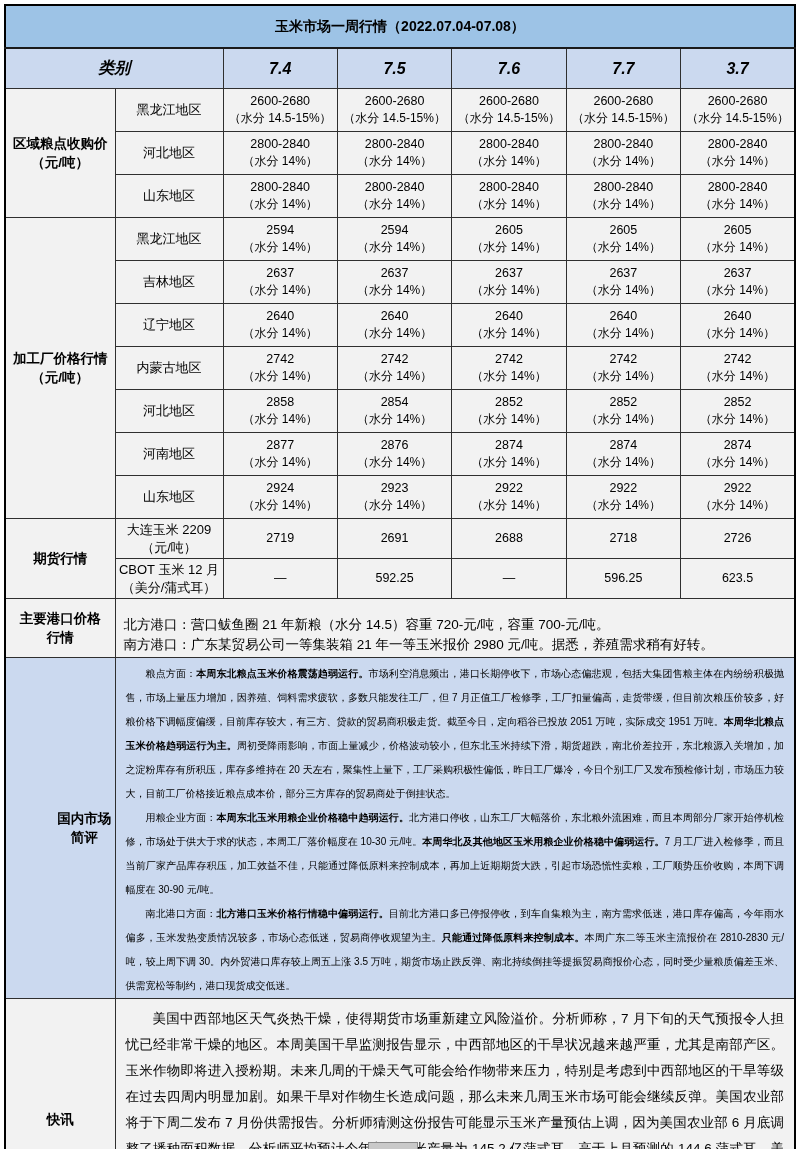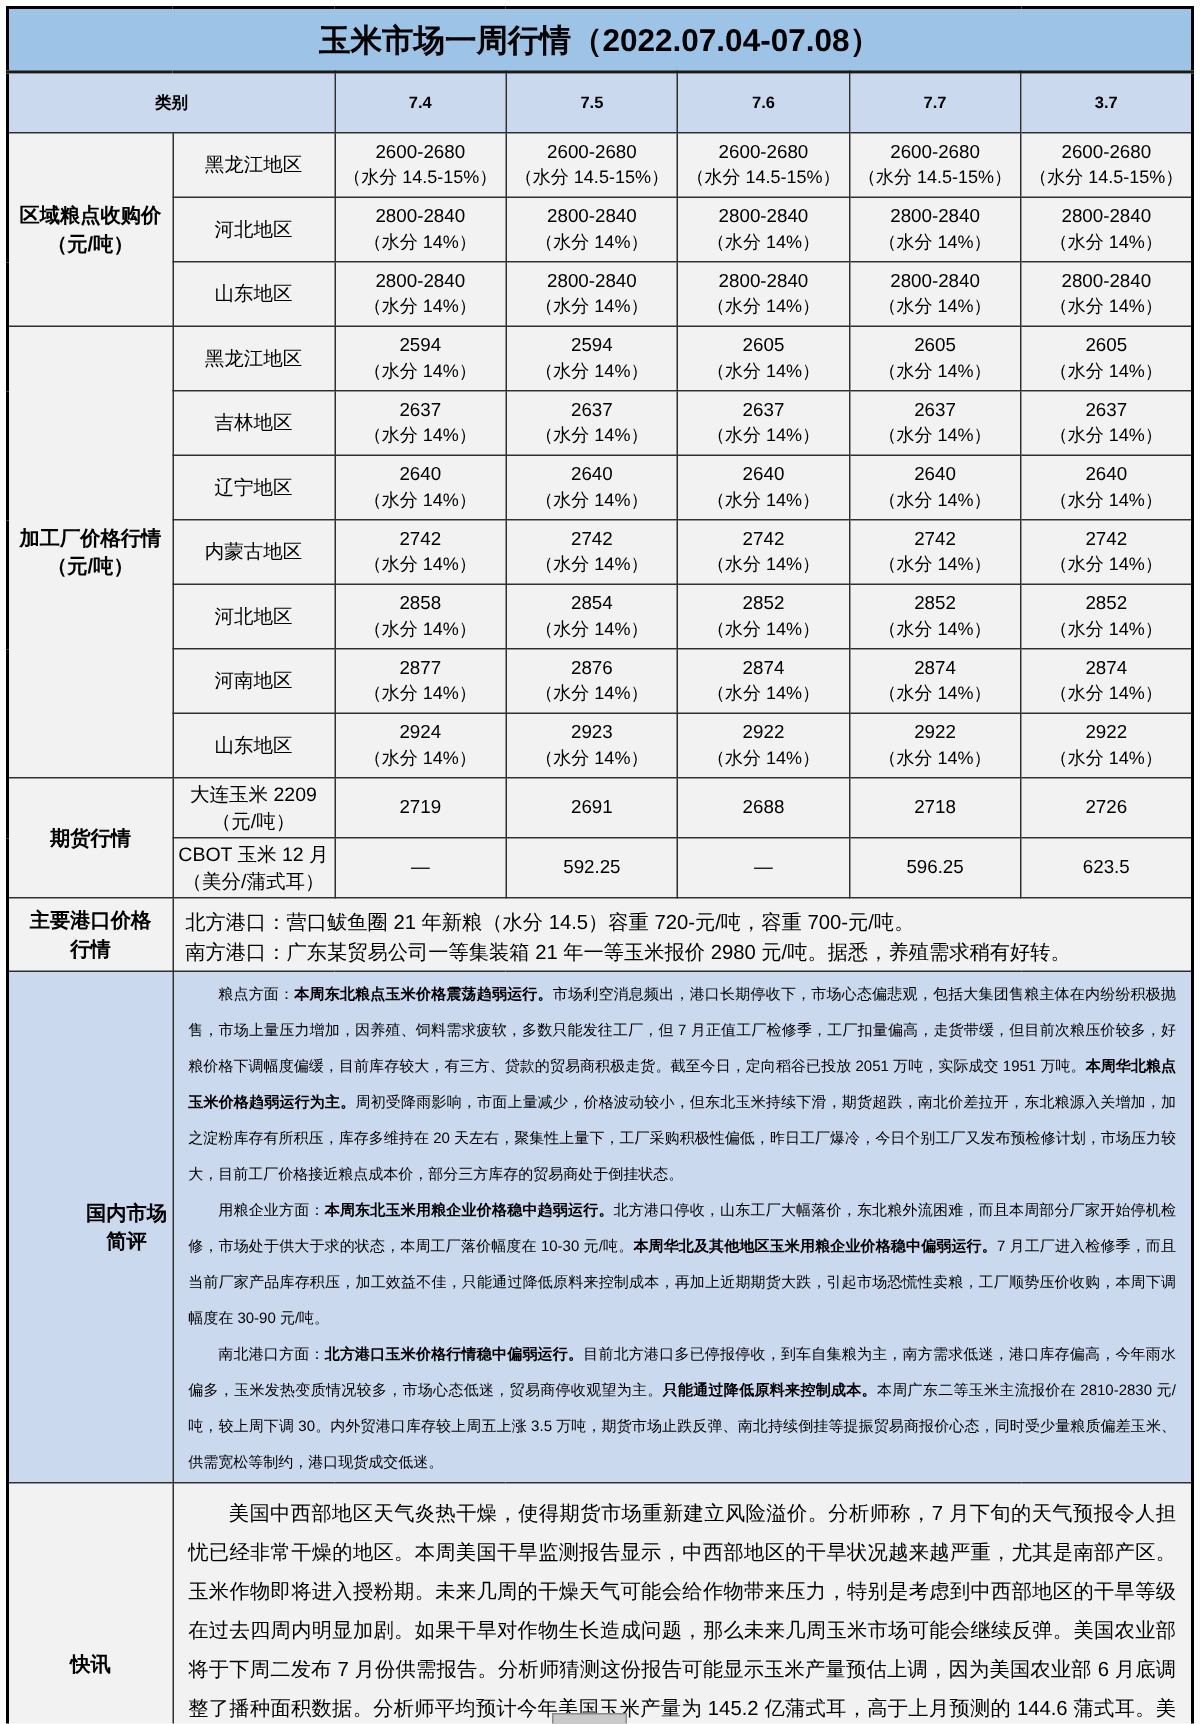--- a/index.html
+++ b/index.html
@@ -1,28 +1,28 @@
 <!DOCTYPE html>
 <html><head>
 <meta charset="utf-8">
 <style>
   html,body{margin:0;padding:0;background:#fff;width:800px;height:1149px;
     font-family:"Liberation Sans","DejaVu Sans",sans-serif;color:#000;position:relative;}
   .page{padding:4px 4px 0 4px;}
   table{border-collapse:collapse;width:792px;table-layout:fixed;border:2px solid #000;}
   td{border:1px solid #2f2f2f;text-align:center;vertical-align:middle;padding:0;overflow:hidden;}
-  .t-title td{height:41px;background:#9DC3E6;font-weight:bold;font-size:21px;border-bottom:2px solid #1a1a1a;}
-  .t-head td{height:39px;background:#CBD9EF;font-weight:bold;font-size:11px;}
+  .t-title td{height:41px;background:#9DC3E6;font-weight:bold;font-size:14px;border-bottom:2px solid #1a1a1a;}
+  .t-head td{height:39px;background:#CBD9EF;font-weight:bold;font-size:16px;font-style:italic;}
   .row43{height:43px;}
   .row40{height:40px;}
   .lbl{background:#F2F2F2;font-weight:bold;font-size:13.5px;line-height:19px;}
   .reg{background:#F2F2F2;font-size:13px;}
   .pc{background:#F2F2F2;font-size:12px;line-height:17px;}
   .pc .pv{font-size:12.5px;}
-  .ports-text{background:#F2F2F2;text-align:left;padding:6px 6px 2px 8px;font-size:13.5px;line-height:20px;}
+  .ports-text{background:#F2F2F2;text-align:left;padding:16px 6px 2px 8px;font-size:13.5px;line-height:20px;}
   .commentary-row td{background:#CBD9EF;}
   .commentary-row{height:313px;}
   .commentary-text{text-align:justify;vertical-align:top;padding:4px 10px 0 10px;font-size:10px;line-height:24px;}
   .commentary-text p{margin:0;text-indent:2em;}
   .news-row{height:155px;}
   .news-text{background:#F2F2F2;text-align:justify;vertical-align:top;padding:7px 10px 0 10px;font-size:13.5px;line-height:26px;}
   .news-text p{margin:0;text-indent:2em;}
   .b{font-weight:bold;}
   .scroll-bit{position:absolute;left:368px;top:1142px;width:48px;height:6px;background:#c9c9c9;border:1px solid #8a8a8a;}
 </style>

